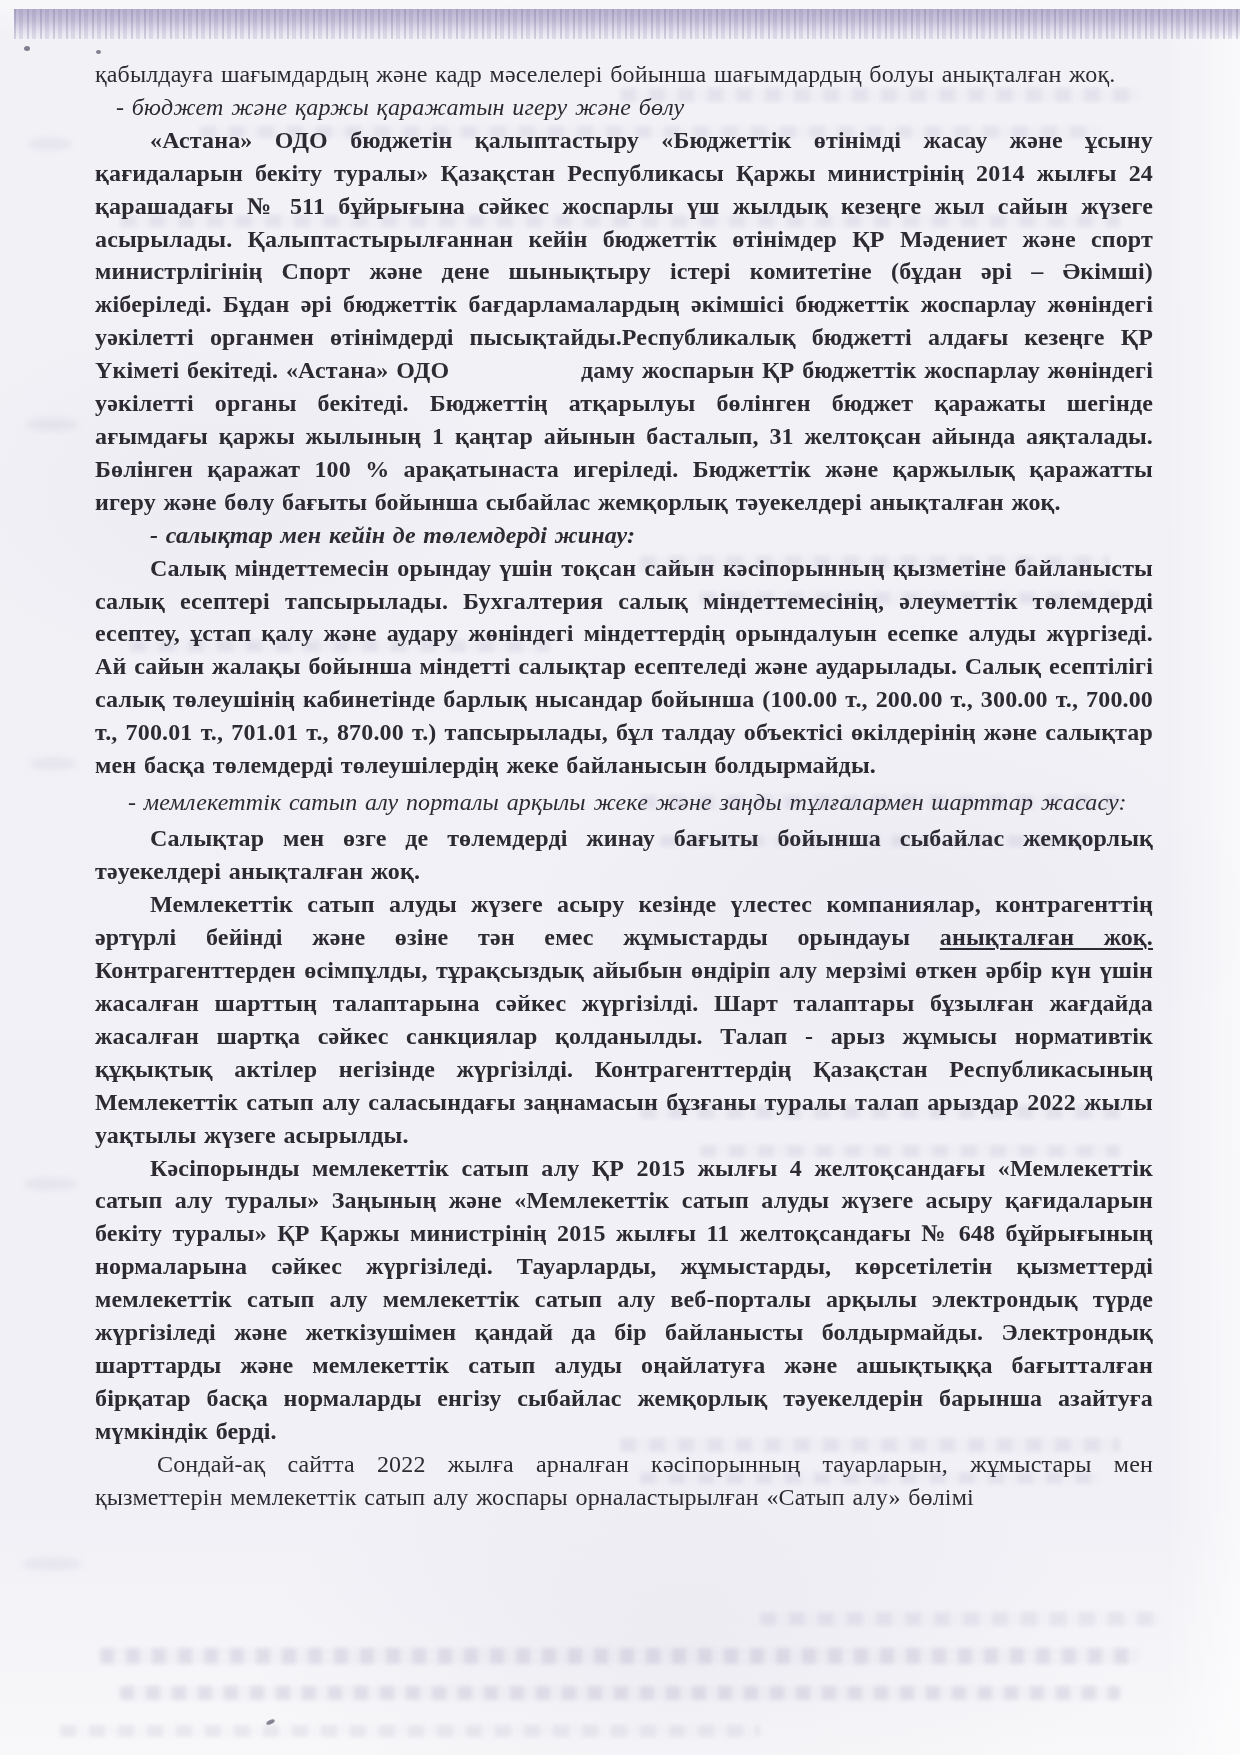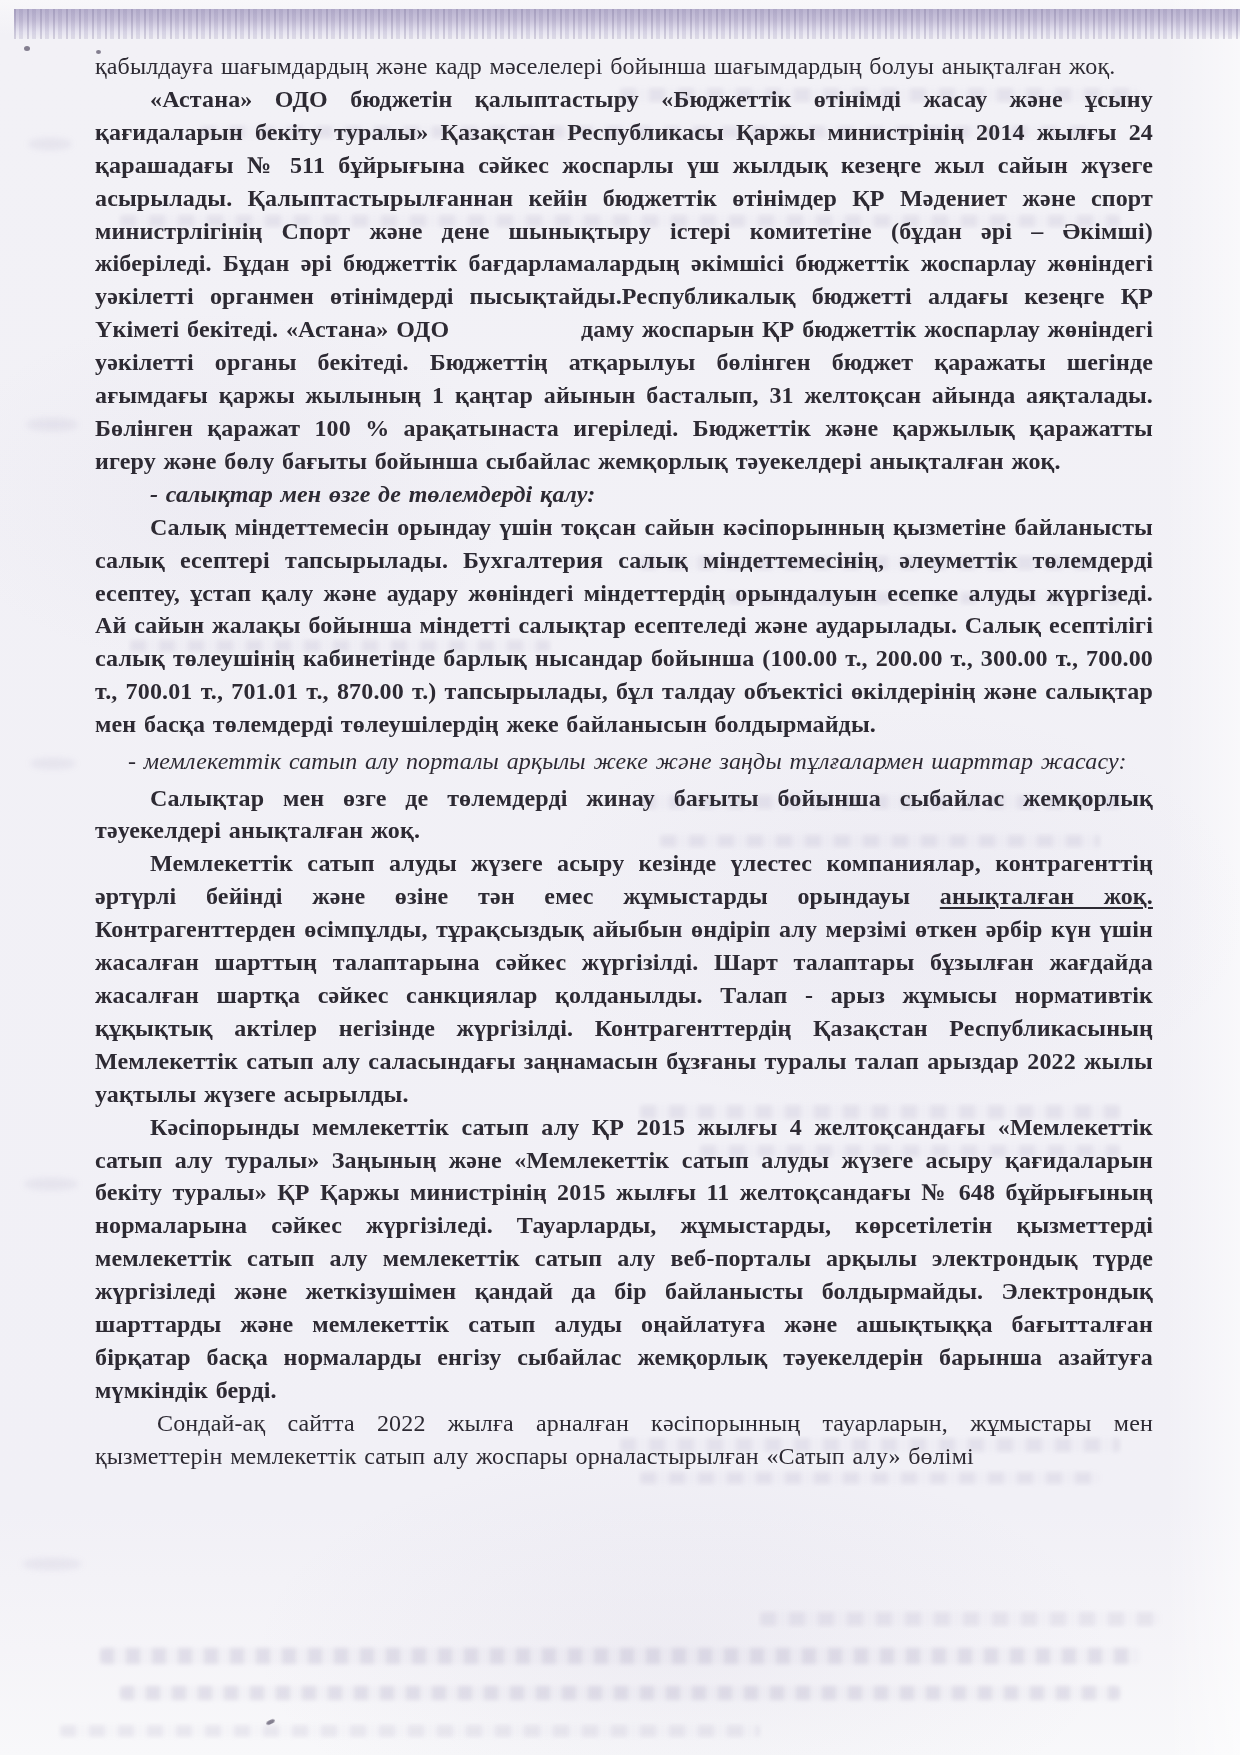--- a/index.html
+++ b/index.html
@@ -46,21 +46,21 @@
   .blob{
     position:absolute; background:rgba(130,120,165,0.10);
     filter:blur(3px); border-radius:50%;
   }
   .speck{
     position:absolute; background:rgba(70,64,88,0.65);
     border-radius:50%; filter:blur(0.5px);
   }
   
   .textcol{
-    position:absolute; left:95px; top:50px; width:1058px;
+    position:absolute; left:95px; top:58px; width:1058px;
     color:#2d2a33;
     font-size:24px; line-height:32.9px;
     text-align:justify; letter-spacing:0.15px; word-spacing:1.5px;
   }
   .textcol p{ margin:0; }
   .style-italic{ font-style:italic; }
   .loose{ line-height:40.5px; }
   .indent-none{ text-indent:0; }
   .indent-sm{ text-indent:21px; }
   .indent-md{ text-indent:33px; }
@@ -96,21 +96,22 @@
 <div class="ghost" style="left:60px;  top:1725px; width:700px; height:12px;"></div>
 
 <div class="blob" style="left:28px; top:138px;  width:44px; height:12px;"></div>
 <div class="blob" style="left:26px; top:418px;  width:52px; height:13px;"></div>
 <div class="blob" style="left:30px; top:758px;  width:46px; height:11px;"></div>
 <div class="blob" style="left:24px; top:1178px; width:54px; height:12px;"></div>
 <div class="blob" style="left:22px; top:1558px; width:60px; height:12px;"></div>
 
 <div class="textcol" style="color: rgb(45, 42, 51);">
     <p class="para style-body indent-none"><span>қабылдауға шағымдардың және кадр мәселелері бойынша шағымдардың болуы анықталған жоқ.</span></p>
+    <p class="para style-italic indent-sm"><span>- бюджет және қаржы қаражатын игеру және бөлу</span></p>
     <p class="para style-body indent-lg"><span>«Астана» ОДО бюджетін қалыптастыру «Бюджеттік өтінімді жасау және ұсыну қағидаларын бекіту туралы» Қазақстан Республикасы Қаржы министрінің 2014 жылғы 24 қарашадағы № 511 бұйрығына сәйкес жоспарлы үш жылдық кезеңге жыл сайын жүзеге асырылады. Қалыптастырылғаннан кейін бюджеттік өтінімдер ҚР Мәдениет және спорт министрлігінің Спорт және дене шынықтыру істері комитетіне (бұдан әрі – Әкімші) жіберіледі. Бұдан әрі бюджеттік бағдарламалардың әкімшісі бюджеттік жоспарлау жөніндегі уәкілетті органмен өтінімдерді пысықтайды.Республикалық бюджетті алдағы кезеңге ҚР Үкіметі бекітеді. «Астана» ОДО&nbsp;&nbsp;&nbsp;&nbsp;&nbsp;&nbsp;&nbsp;&nbsp;&nbsp;&nbsp;&nbsp;&nbsp;&nbsp;&nbsp;&nbsp;&nbsp; даму жоспарын ҚР бюджеттік жоспарлау жөніндегі уәкілетті органы бекітеді. Бюджеттің атқарылуы бөлінген бюджет қаражаты шегінде ағымдағы қаржы жылының 1 қаңтар айынын басталып, 31 желтоқсан айында аяқталады. Бөлінген қаражат 100 % арақатынаста игеріледі. Бюджеттік және қаржылық қаражатты игеру және бөлу бағыты бойынша сыбайлас жемқорлық тәуекелдері анықталған жоқ.</span></p>
-    <p class="para style-italic indent-lg"><span>- салықтар мен өзге де төлемдерді қалу:</span></p>
+    <p class="para style-italic indent-lg"><span>- салықтар мен кейін де төлемдерді жинау:</span></p>
     <p class="para style-body indent-lg"><span>Салық міндеттемесін орындау үшін тоқсан сайын кәсіпорынның қызметіне байланысты салық есептері тапсырылады. Бухгалтерия салық міндеттемесінің, әлеуметтік төлемдерді есептеу, ұстап қалу және аудару жөніндегі міндеттердің орындалуын есепке алуды жүргізеді. Ай сайын жалақы бойынша міндетті салықтар есептеледі және аударылады. Салық есептілігі салық төлеушінің кабинетінде барлық нысандар бойынша (100.00 т., 200.00 т., 300.00 т., 700.00 т., 700.01 т., 701.01 т., 870.00 т.) тапсырылады, бұл талдау объектісі өкілдерінің және салықтар мен басқа төлемдерді төлеушілердің жеке байланысын болдырмайды.</span></p>
     <p class="para style-italic indent-md loose"><span>- мемлекеттік сатып алу порталы арқылы жеке және заңды тұлғалармен шарттар жасасу:</span></p>
     <p class="para style-body indent-lg"><span>Салықтар мен өзге де төлемдерді жинау бағыты бойынша сыбайлас жемқорлық тәуекелдері анықталған жоқ.</span></p>
     <p class="para style-body indent-lg"><span>Мемлекеттік сатып алуды жүзеге асыру кезінде үлестес компаниялар, контрагенттің әртүрлі бейінді және өзіне тән емес жұмыстарды орындауы </span><span class="u">анықталған жоқ.</span><span> Контрагенттерден өсімпұлды, тұрақсыздық айыбын өндіріп алу мерзімі өткен әрбір күн үшін жасалған шарттың талаптарына сәйкес жүргізілді. Шарт талаптары бұзылған жағдайда жасалған шартқа сәйкес санкциялар қолданылды. Талап - арыз жұмысы нормативтік құқықтық актілер негізінде жүргізілді. Контрагенттердің Қазақстан Республикасының Мемлекеттік сатып алу саласындағы заңнамасын бұзғаны туралы талап арыздар 2022 жылы уақтылы жүзеге асырылды.</span></p>
     <p class="para style-body indent-lg"><span>Кәсіпорынды мемлекеттік сатып алу ҚР 2015 жылғы 4 желтоқсандағы «Мемлекеттік сатып алу туралы» Заңының және «Мемлекеттік сатып алуды жүзеге асыру қағидаларын бекіту туралы» ҚР Қаржы министрінің 2015 жылғы 11 желтоқсандағы № 648 бұйрығының нормаларына сәйкес жүргізіледі. Тауарларды, жұмыстарды, көрсетілетін қызметтерді мемлекеттік сатып алу мемлекеттік сатып алу веб-порталы арқылы электрондық түрде жүргізіледі және жеткізушімен қандай да бір байланысты болдырмайды. Электрондық шарттарды және мемлекеттік сатып алуды оңайлатуға және ашықтыққа бағытталған бірқатар басқа нормаларды енгізу сыбайлас жемқорлық тәуекелдерін барынша азайтуға мүмкіндік берді.</span></p>
     <p class="para style-body indent-xl"><span>Сондай-ақ сайтта 2022 жылға арналған кәсіпорынның тауарларын, жұмыстары мен қызметтерін мемлекеттік сатып алу жоспары орналастырылған «Сатып алу» бөлімі</span></p>
   </div>
 
 </body></html>

